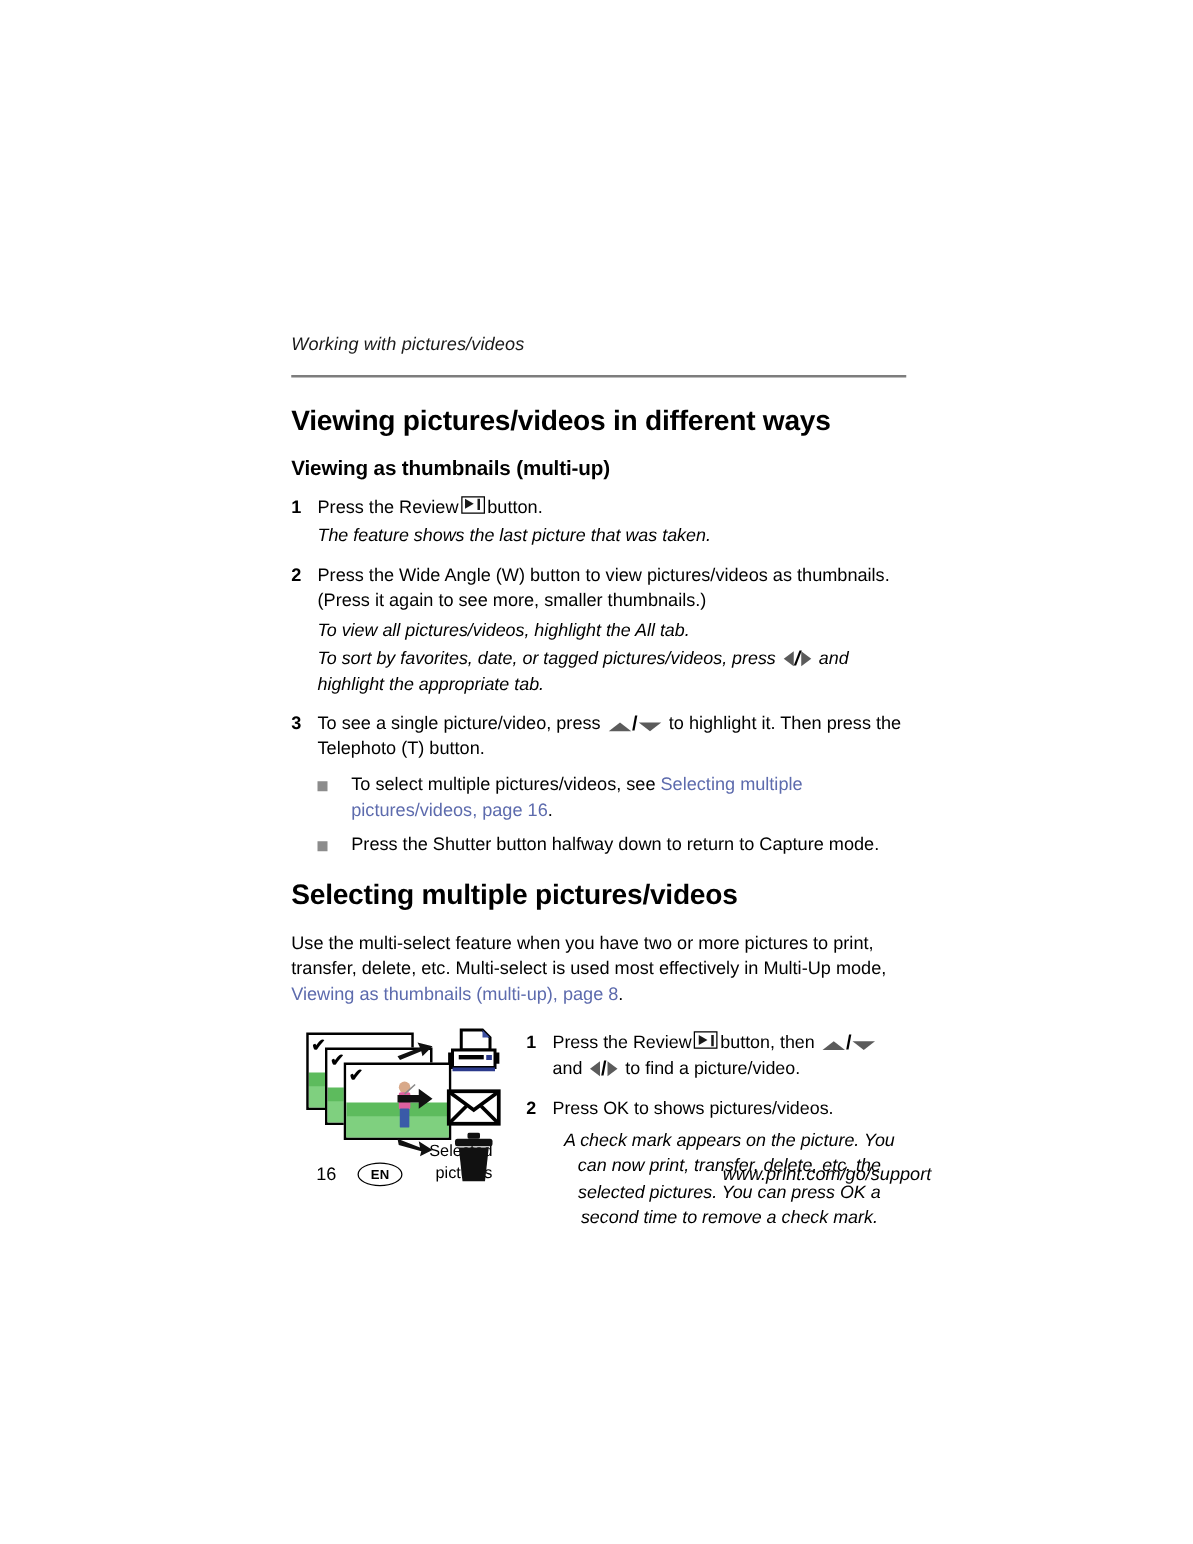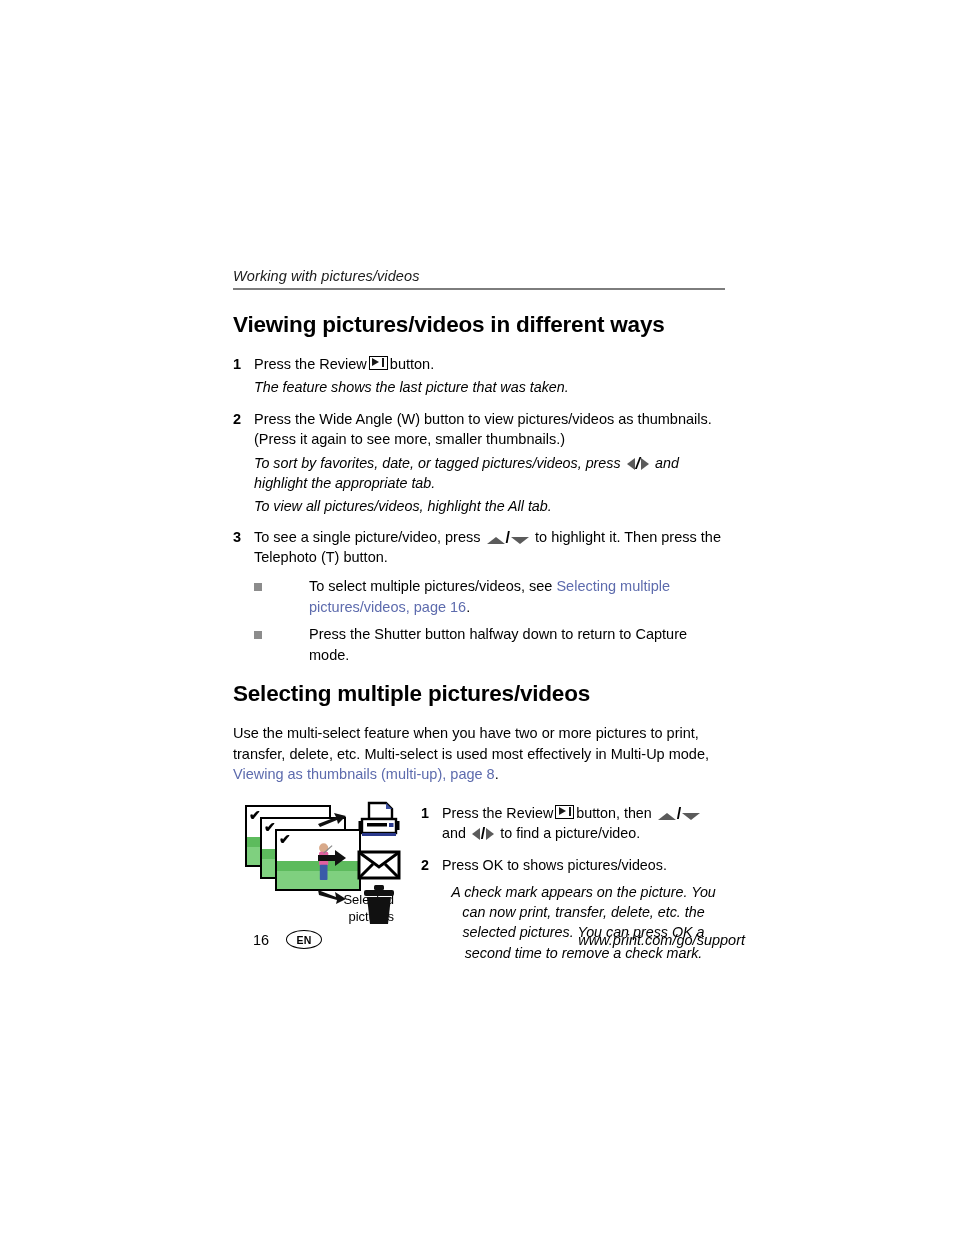--- a/index.html
+++ b/index.html
@@ -22,21 +22,21 @@
     top: 268px;
     width: 492px;
   }
 
   
   .running-header {
     font-style: italic;
     font-size: 14.5px;
     color: #1a1a1a;
     letter-spacing: 0.1px;
-    padding-bottom: 4px;
+    padding-bottom: 16px;
   }
   .header-rule {
     height: 2px;
     background: #7d7d7d;
     margin-bottom: 22px;
   }
 
   
   h1.section-title {
     font-size: 22.5px;
@@ -81,21 +81,20 @@
   .note-block { margin-left: 21px; }
 
   
   .bullet-list {
     margin-left: 21px;
     margin-top: 8px;
   }
   .bullet {
     display: flex;
     margin-bottom: 7px;
-    gap: 28px;
   }
   .bullet-marker {
     flex: 0 0 27px;
     width: 27px;
     padding-top: 7px;
   }
   .bullet-marker i {
     display: block;
     width: 8px;
     height: 8px;
@@ -319,44 +318,45 @@
 </style>
 </head>
 <body>
 
 <div class="page">
 
   <div class="running-header">Working with pictures/videos</div>
   <div class="header-rule"></div>
 
   <h1 class="section-title">Viewing pictures/videos in different ways</h1>
+  <h2 class="sub-title">Viewing as thumbnails (multi-up)</h2>
 
   <div class="step">
     <div class="step-num">1</div>
     <div class="step-body">
       <span>Press the Review</span><span class="review-btn"></span><span>button.</span>
     </div>
   </div>
 
   <div class="note">The feature shows the last picture that was taken.</div>
 
   <div class="step-gap"></div>
 
   <div class="step">
     <div class="step-num">2</div>
     <div class="step-body">Press the Wide Angle (W) button to view pictures/videos as thumbnails. (Press it again to see more, smaller thumbnails.)</div>
   </div>
 
   <div class="note-block">
+    <div class="note" style="margin-left:0">To view all pictures/videos, highlight the All tab.</div>
     <div class="note" style="margin-left:0">
       <span>To sort by favorites, date, or tagged pictures/videos, press</span>
       <span class="lr-glyph"><span class="tri tri-left"></span><span class="slash">/</span><span class="tri tri-right"></span></span>
       <span>and highlight the appropriate tab.</span>
     </div>
-    <div class="note" style="margin-left:0">To view all pictures/videos, highlight the All tab.</div>
   </div>
 
   <div class="step-gap"></div>
 
   <div class="step">
     <div class="step-num">3</div>
     <div class="step-body">
       <span>To see a single picture/video, press</span>
       <span class="ud-glyph"><span class="tri tri-up"></span><span class="slash">/</span><span class="tri tri-down"></span></span>
       <span>to highlight it. Then press the Telephoto (T) button.</span>

